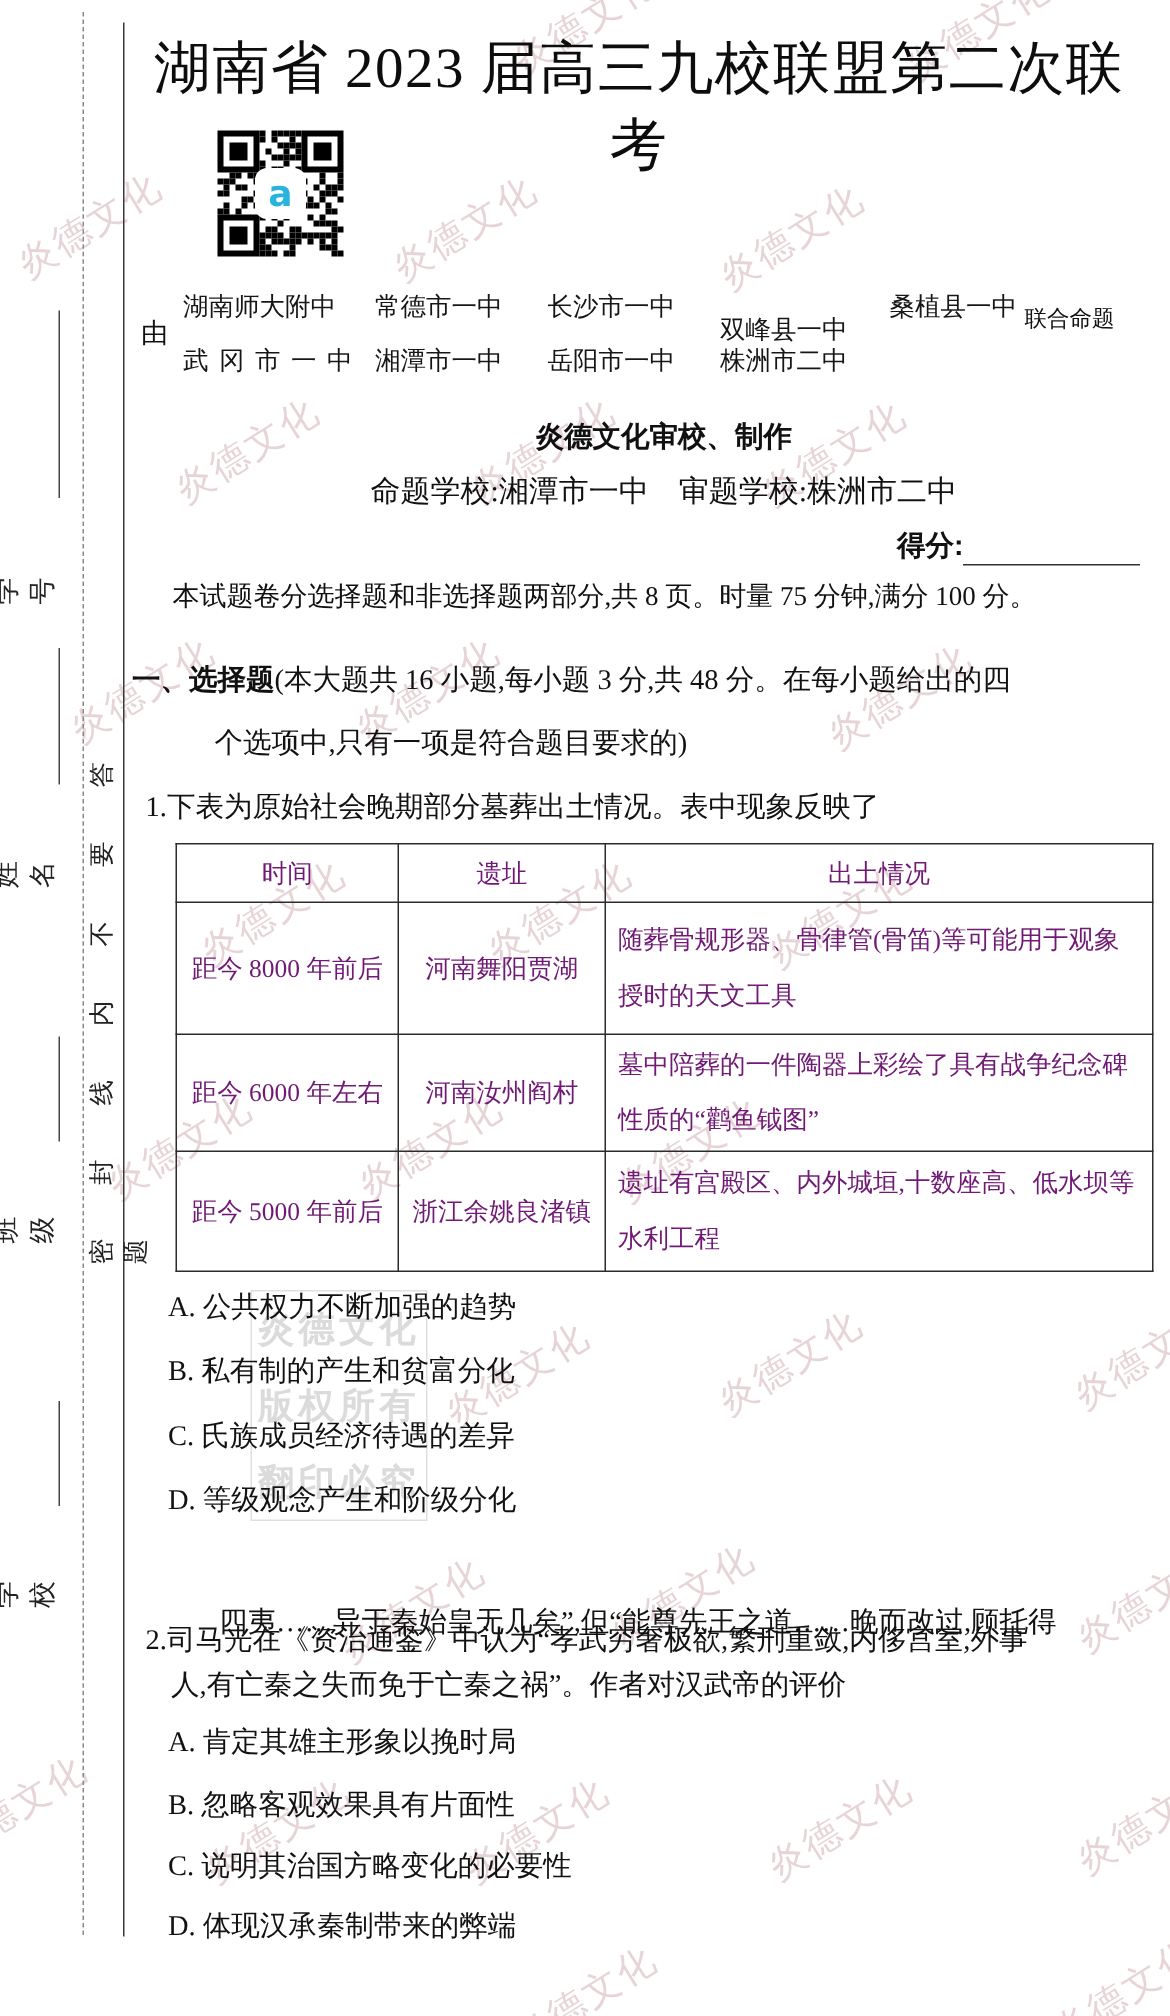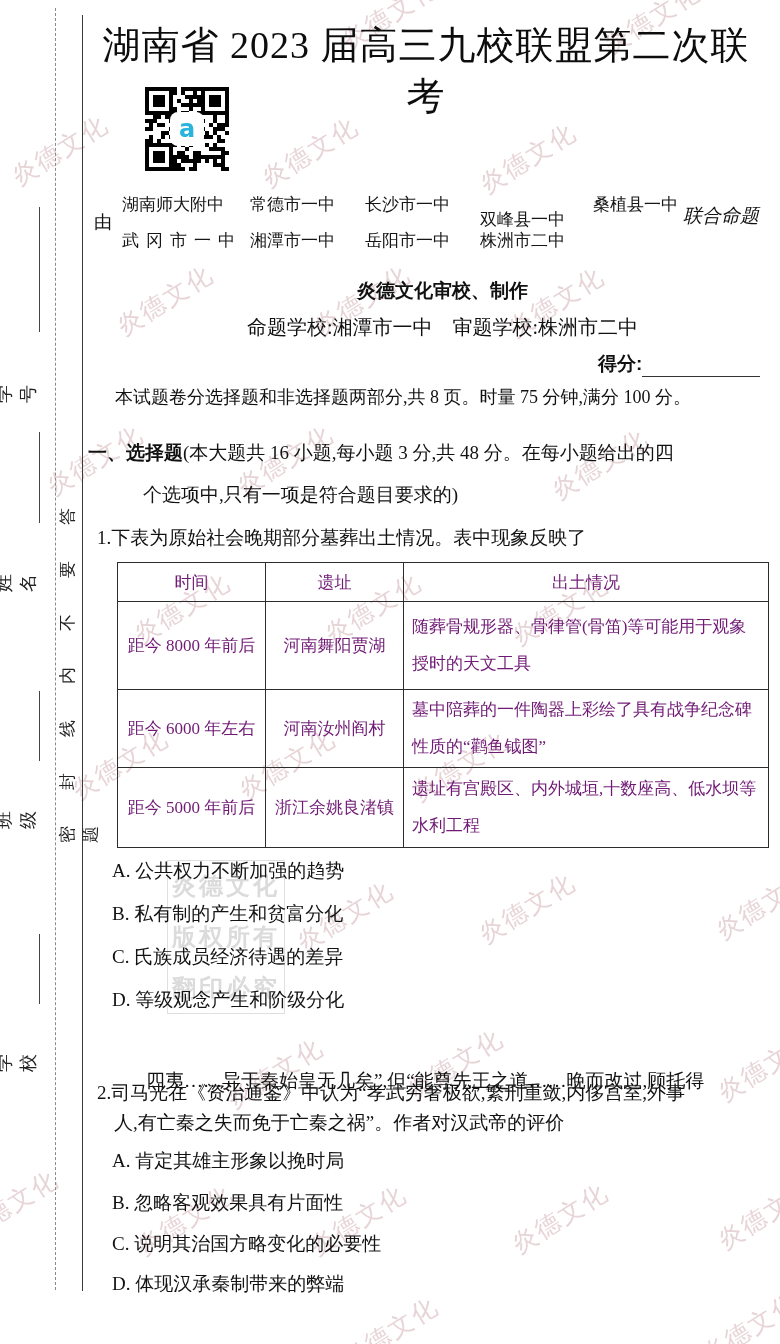--- a/index.html
+++ b/index.html
@@ -286,21 +286,21 @@
   <span class="school abs" style="left:250px;top:193px;">常德市一中</span>
   <span class="school abs" style="left:365px;top:193px;">长沙市一中</span>
   <span class="school abs" style="left:480px;top:193px;margin-top:15px;">双峰县一中</span>
   <span class="school abs" style="left:593px;top:193px;">桑植县一中</span>
 
   <span class="school abs justify5" style="left:122px;top:229px;">武冈市一中</span>
   <span class="school abs" style="left:250px;top:229px;">湘潭市一中</span>
   <span class="school abs" style="left:365px;top:229px;">岳阳市一中</span>
   <span class="school abs" style="left:480px;top:229px;">株洲市二中</span>
 
-  <div class="abs" style="left:683px;top:203px;font-size:19px;font-style:italic;">联合命题</div>
+  <div class="abs" style="left:683px;top:203px;font-size:15px;">联合命题</div>
 
   <div class="abs sans" style="left:117px;top:264px;width:651px;text-align:center;font-size:19px;font-weight:700;">炎德文化审校、制作</div>
 
   <div class="abs" style="left:117px;top:314px;width:651px;text-align:center;font-size:20px;">命题学校:湘潭市一中　审题学校:株洲市二中</div>
 
   <div class="abs" style="left:598px;top:351px;">
     <span class="sans" style="font-size:19px;font-weight:700;">得分:</span><span class="score-line"></span>
   </div>
 
   <div class="abs" style="left:115px;top:385px;font-size:18px;">本试题卷分选择题和非选择题两部分,共 8 页。时量 75 分钟,满分 100 分。</div>

